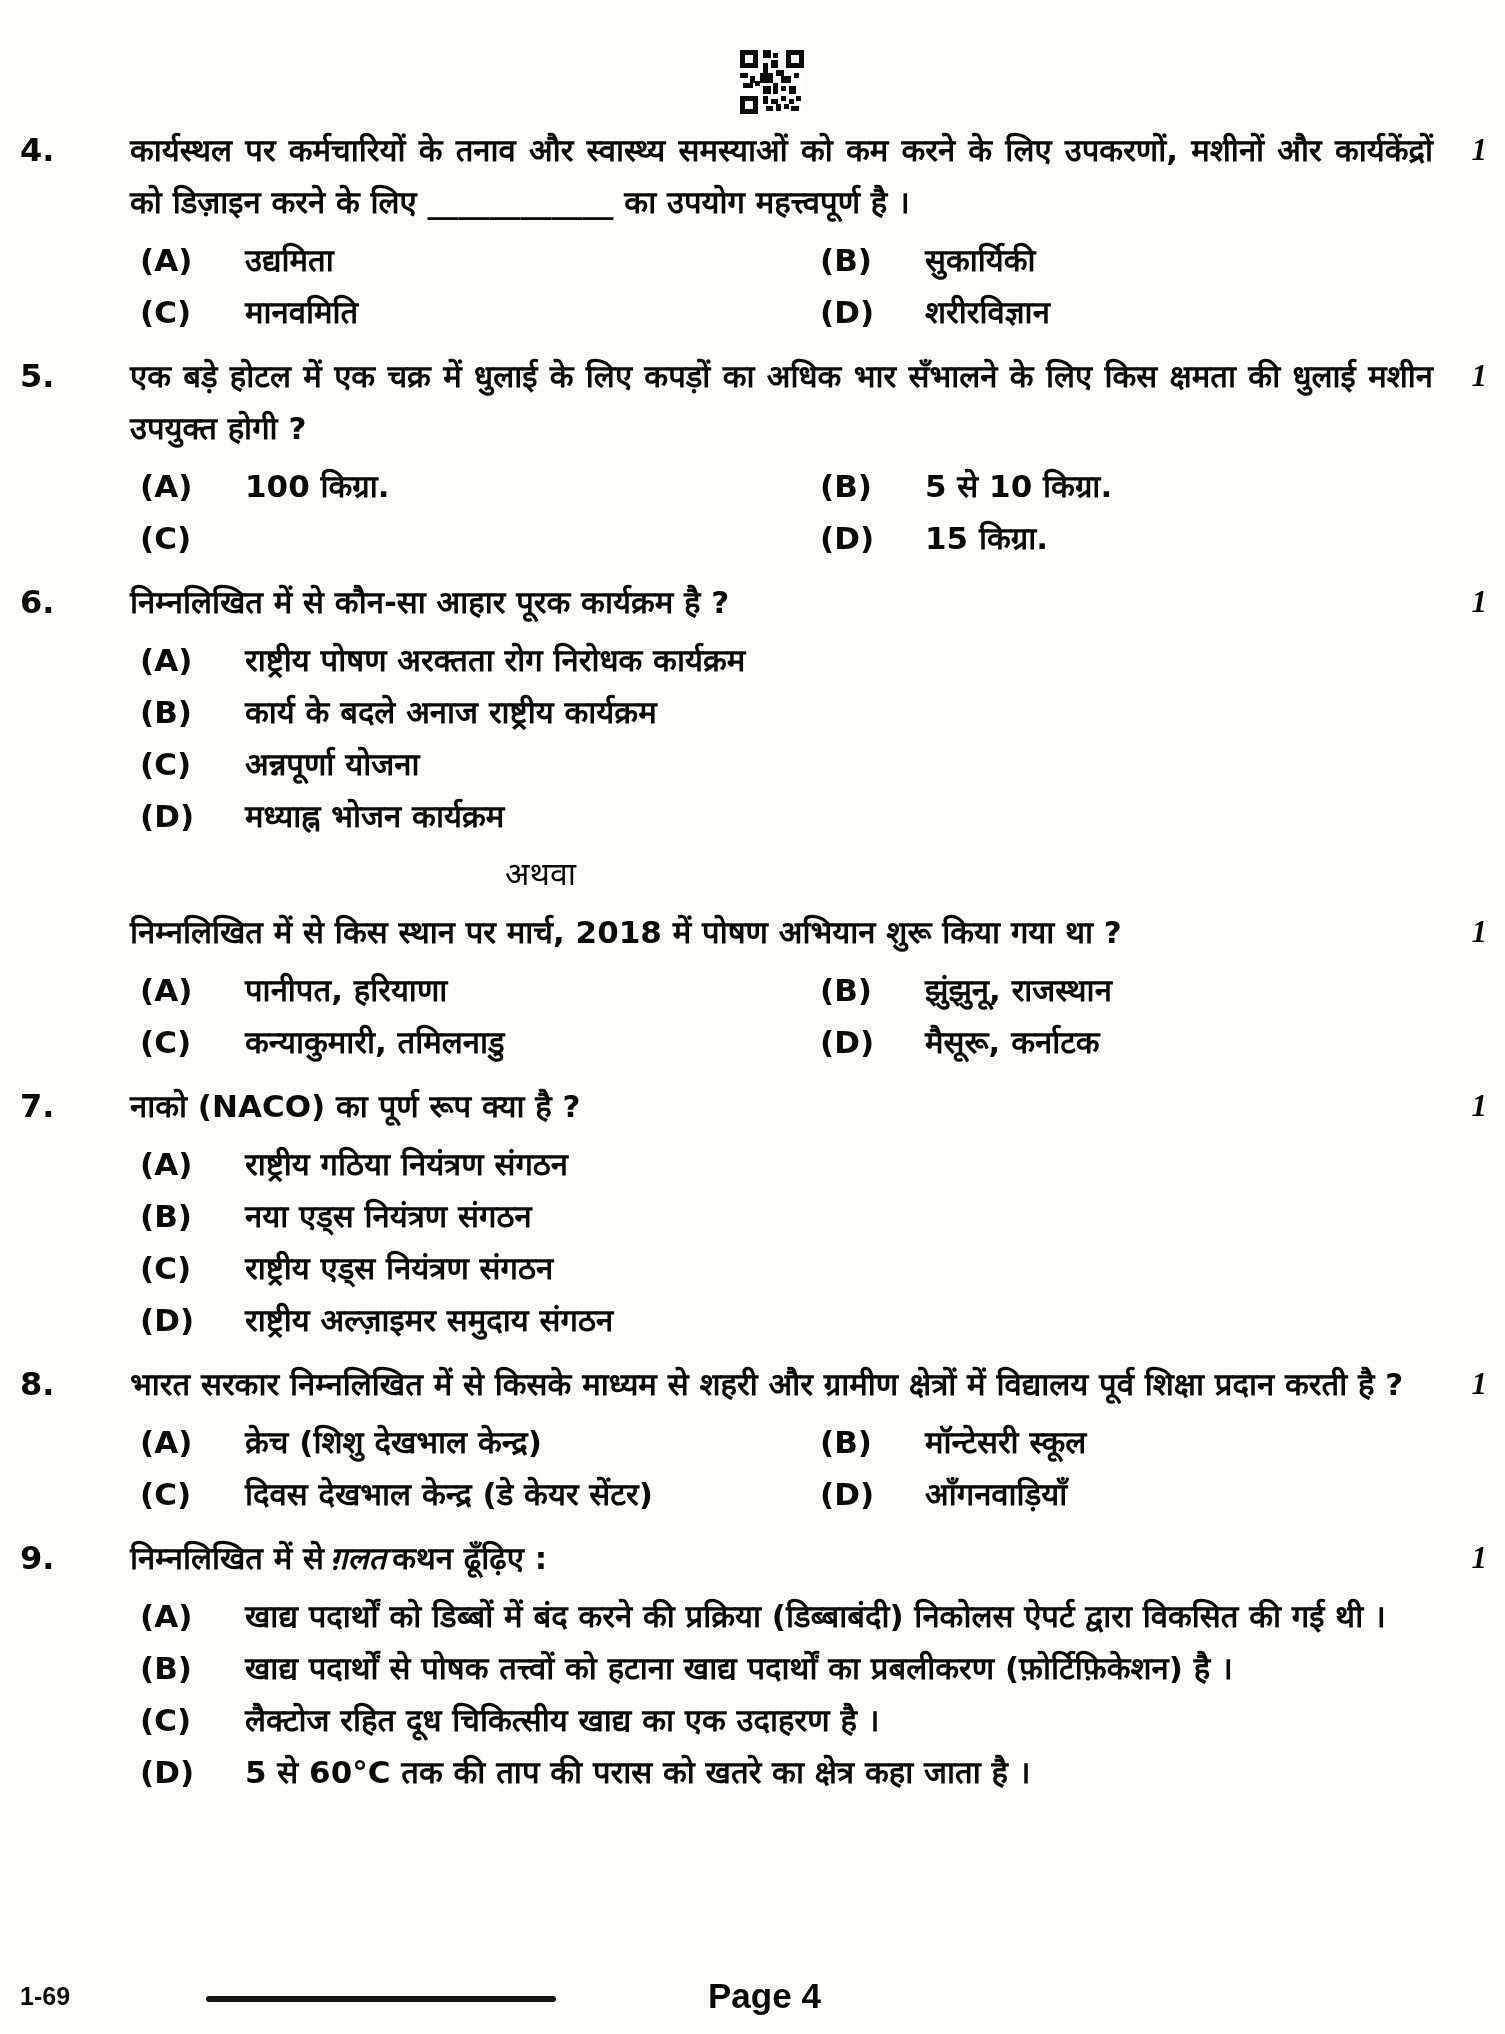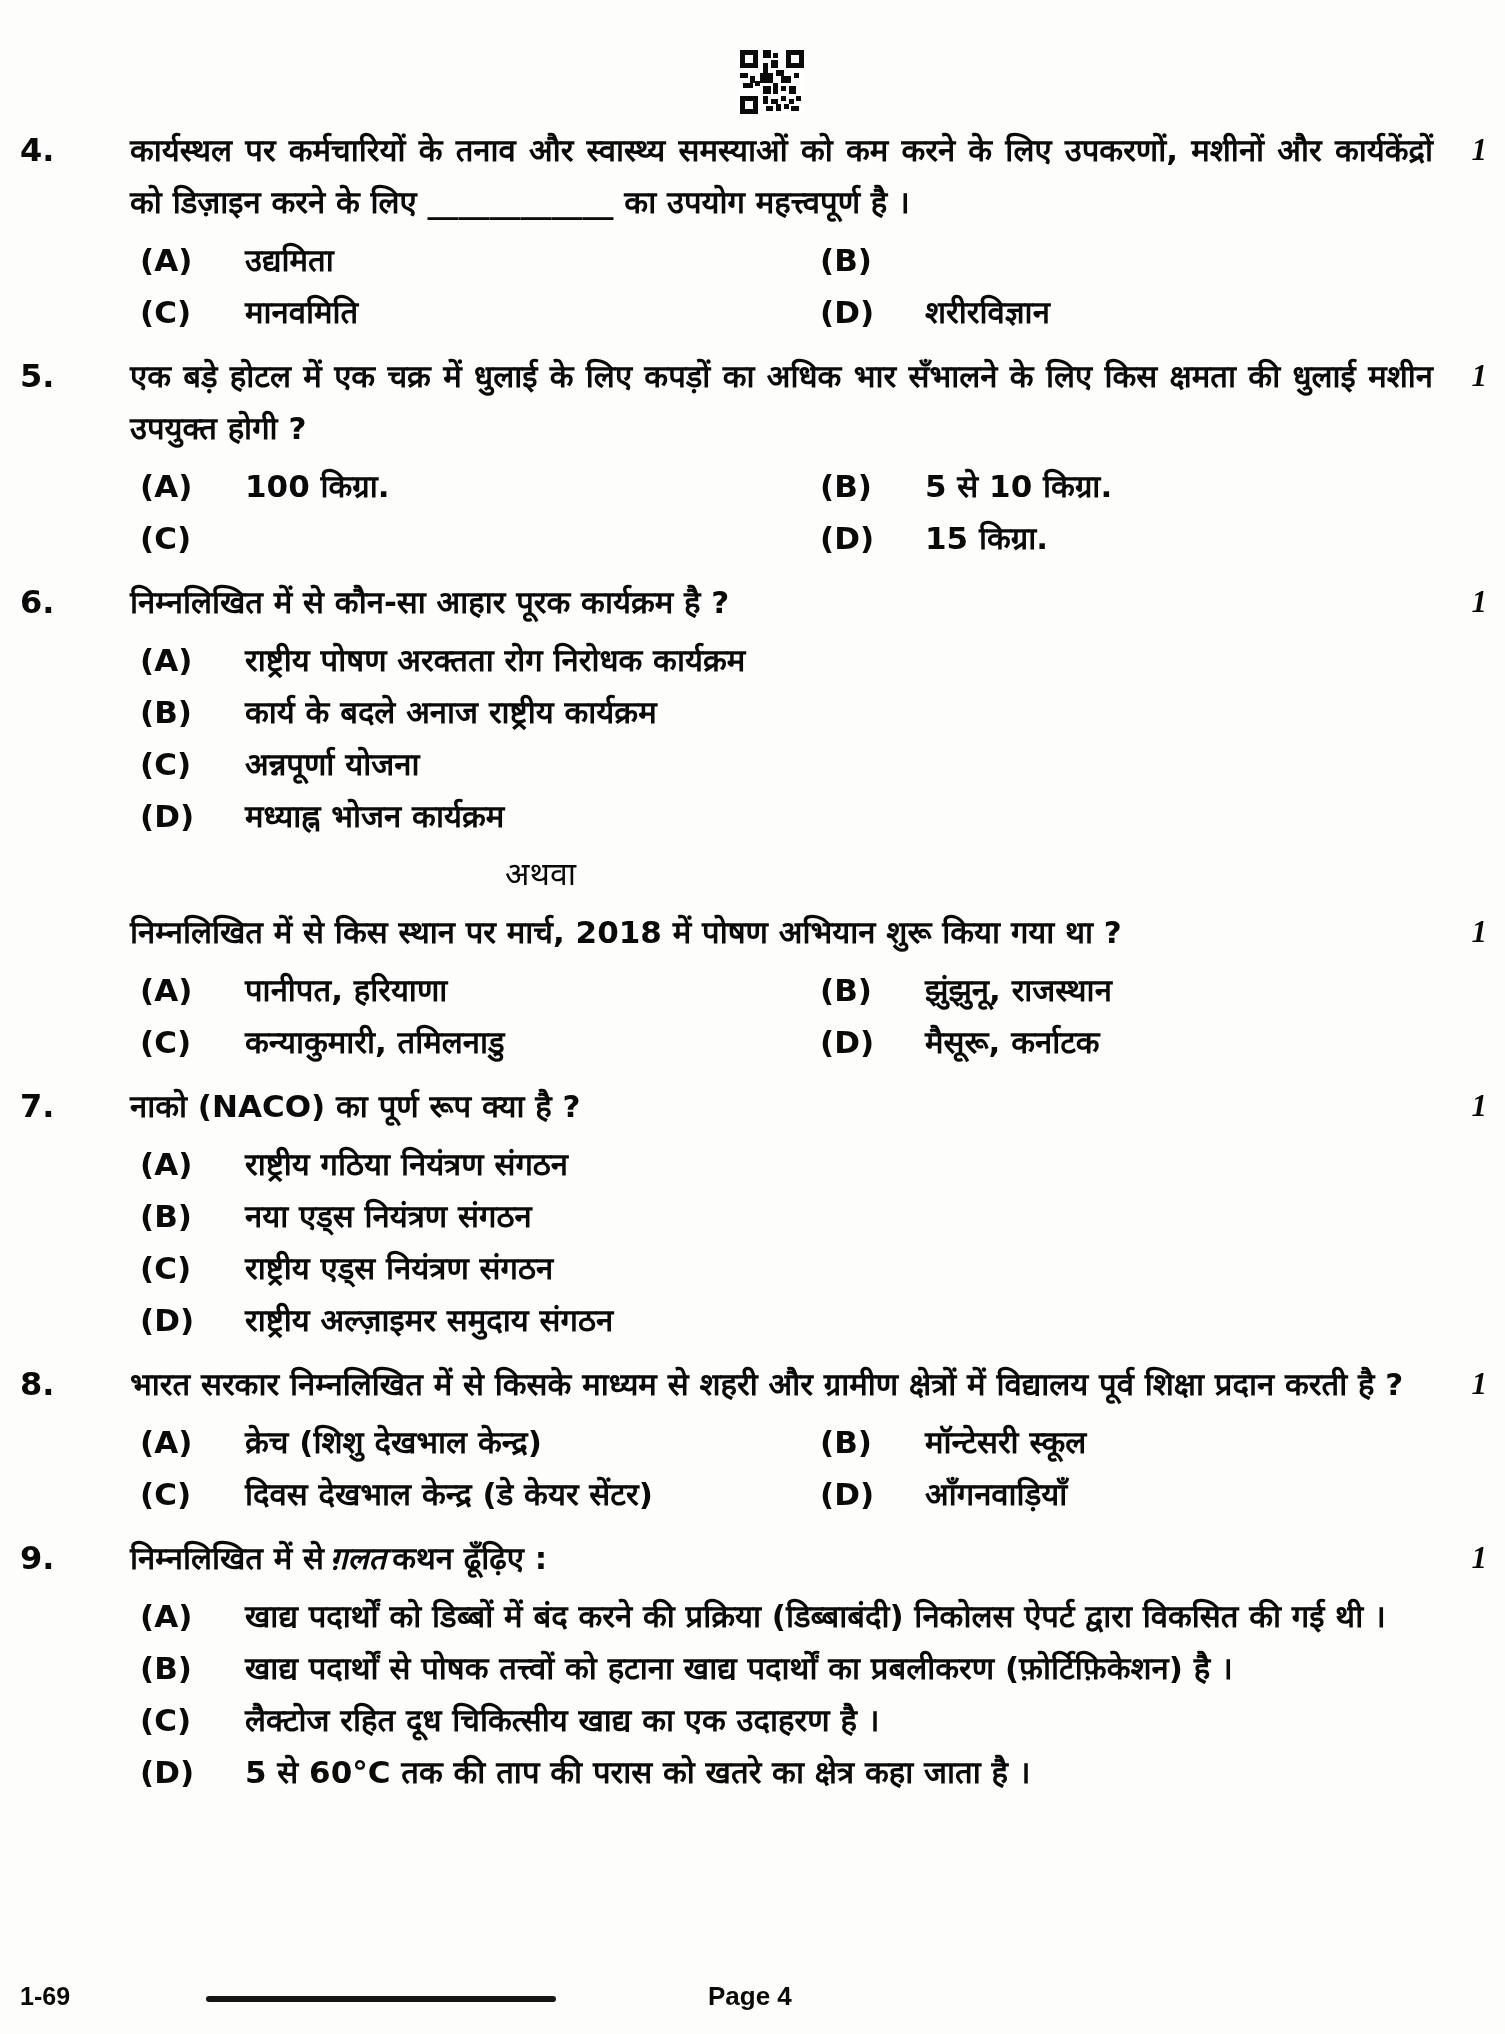--- a/index.html
+++ b/index.html
@@ -54,21 +54,21 @@
     font-family:"Liberation Sans", sans-serif;
     font-size:25px;font-weight:700;line-height:44px;
   }
   .footer-line{
     position:absolute;left:206px;top:22px;
     width:350px;height:6px;background:#151515;border-radius:3px;
   }
   .footer-page{
     position:absolute;left:708px;top:0;
     font-family:"Liberation Sans", sans-serif;
-    font-size:26px;font-weight:700;line-height:44px;
+    font-size:35px;font-weight:700;line-height:44px;
   }
 </style>
 </head>
 <body>
 
 <div class="page">
 
   <svg class="qr" viewBox="0 0 25 25" xmlns="http://www.w3.org/2000/svg" shape-rendering="crispEdges">
     <rect x="0" y="0" width="25" height="25" fill="#ffffff"></rect>
     <g fill="#0a0a0a">
@@ -115,20 +115,21 @@
           <div class="stem">कार्यस्थल पर कर्मचारियों के तनाव और स्वास्थ्य समस्याओं को कम करने के लिए उपकरणों, मशीनों और कार्यकेंद्रों को डिज़ाइन करने के लिए ____________ का उपयोग महत्त्वपूर्ण है ।</div>
           <div class="marks">1</div>
         </div>
         <div class="options grid2">
           <div class="opt">
             <span class="letter">(A)</span>
             <span class="otext">उद्यमिता</span>
           </div>
           <div class="opt">
             <span class="letter">(B)</span>
+            <span class="otext">सुकार्यिकी</span>
           </div>
           <div class="opt">
             <span class="letter">(C)</span>
             <span class="otext">मानवमिति</span>
           </div>
           <div class="opt">
             <span class="letter">(D)</span>
             <span class="otext">शरीरविज्ञान</span>
           </div>
         </div>

